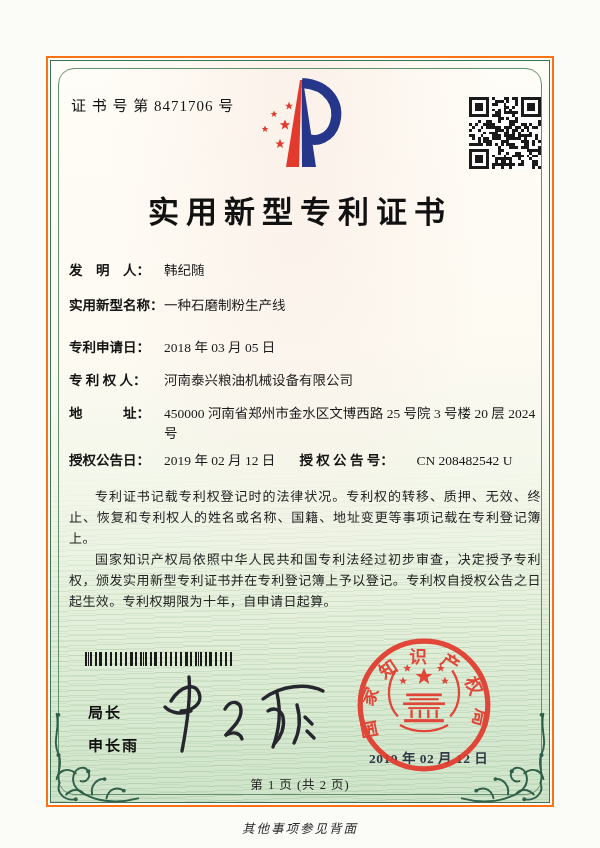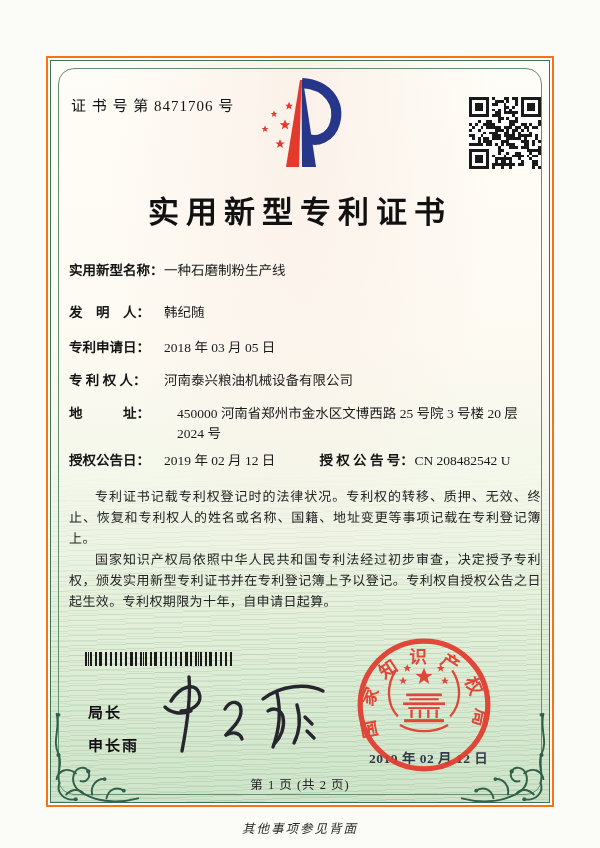--- a/index.html
+++ b/index.html
@@ -47,23 +47,23 @@
     font-size:31px;font-weight:bold;letter-spacing:7px;color:#111;white-space:pre;
   }
   
   .main-col{position:absolute;left:18px;right:8px;top:200px;}
   .field-row{display:flex;align-items:flex-start;line-height:20px;margin-bottom:15px;font-size:13.5px;}
   .field-row .lbl{flex:0 0 95px;font-weight:bold;white-space:pre;color:#141414;}
   .field-row .val{color:#1a1a1a;}
   .row-1{margin-bottom:22px;}
   .row-4,.row-5{margin-bottom:13px;}
   .row-6{margin-bottom:7px;}
-  .row-6 .val{max-width:372px;margin-left:13px;}
+  .row-6 .val{max-width:372px;}
   .grant-pair{display:flex;}
-  .grant-2{margin-left:44px;}
+  .grant-2{margin-left:24px;gap:22px;}
   .paras{margin-top:6px;}
   .paras p{
     margin:0;font-size:13px;line-height:21px;text-align:justify;
     text-indent:2em;color:#242424;letter-spacing:.4px;
   }
   
   .barcode{
     position:absolute;left:34px;top:591px;width:148px;height:14px;
     background-image:
       repeating-linear-gradient(90deg,#1b1b1b 0 2px,transparent 2px 5px),
@@ -378,27 +378,27 @@
             <rect x="8" y="24" width="1" height="1" fill="#1a1a1a"></rect>
             <rect x="11" y="24" width="1" height="1" fill="#1a1a1a"></rect>
             <rect x="14" y="24" width="1" height="1" fill="#1a1a1a"></rect>
             <rect x="22" y="24" width="1" height="1" fill="#1a1a1a"></rect>
             <rect x="24" y="24" width="1" height="1" fill="#1a1a1a"></rect>
           </svg>
 
         <div class="title">实用新型专利证书</div>
 
         <div class="main-col">
+          <div class="field-row row-2">
+            <span class="lbl">发　明　人：</span>
+            <span class="val">韩纪随</span>
+          </div>
           <div class="field-row row-1">
             <span class="lbl">实用新型名称：</span>
             <span class="val">一种石磨制粉生产线</span>
-          </div>
-          <div class="field-row row-2">
-            <span class="lbl">发　明　人：</span>
-            <span class="val">韩纪随</span>
           </div>
           <div class="field-row row-4">
             <span class="lbl">专利申请日：</span>
             <span class="val">2018 年 03 月 05 日</span>
           </div>
           <div class="field-row row-5">
             <span class="lbl">专 利 权 人：</span>
             <span class="val">河南泰兴粮油机械设备有限公司</span>
           </div>
           <div class="field-row row-6">

